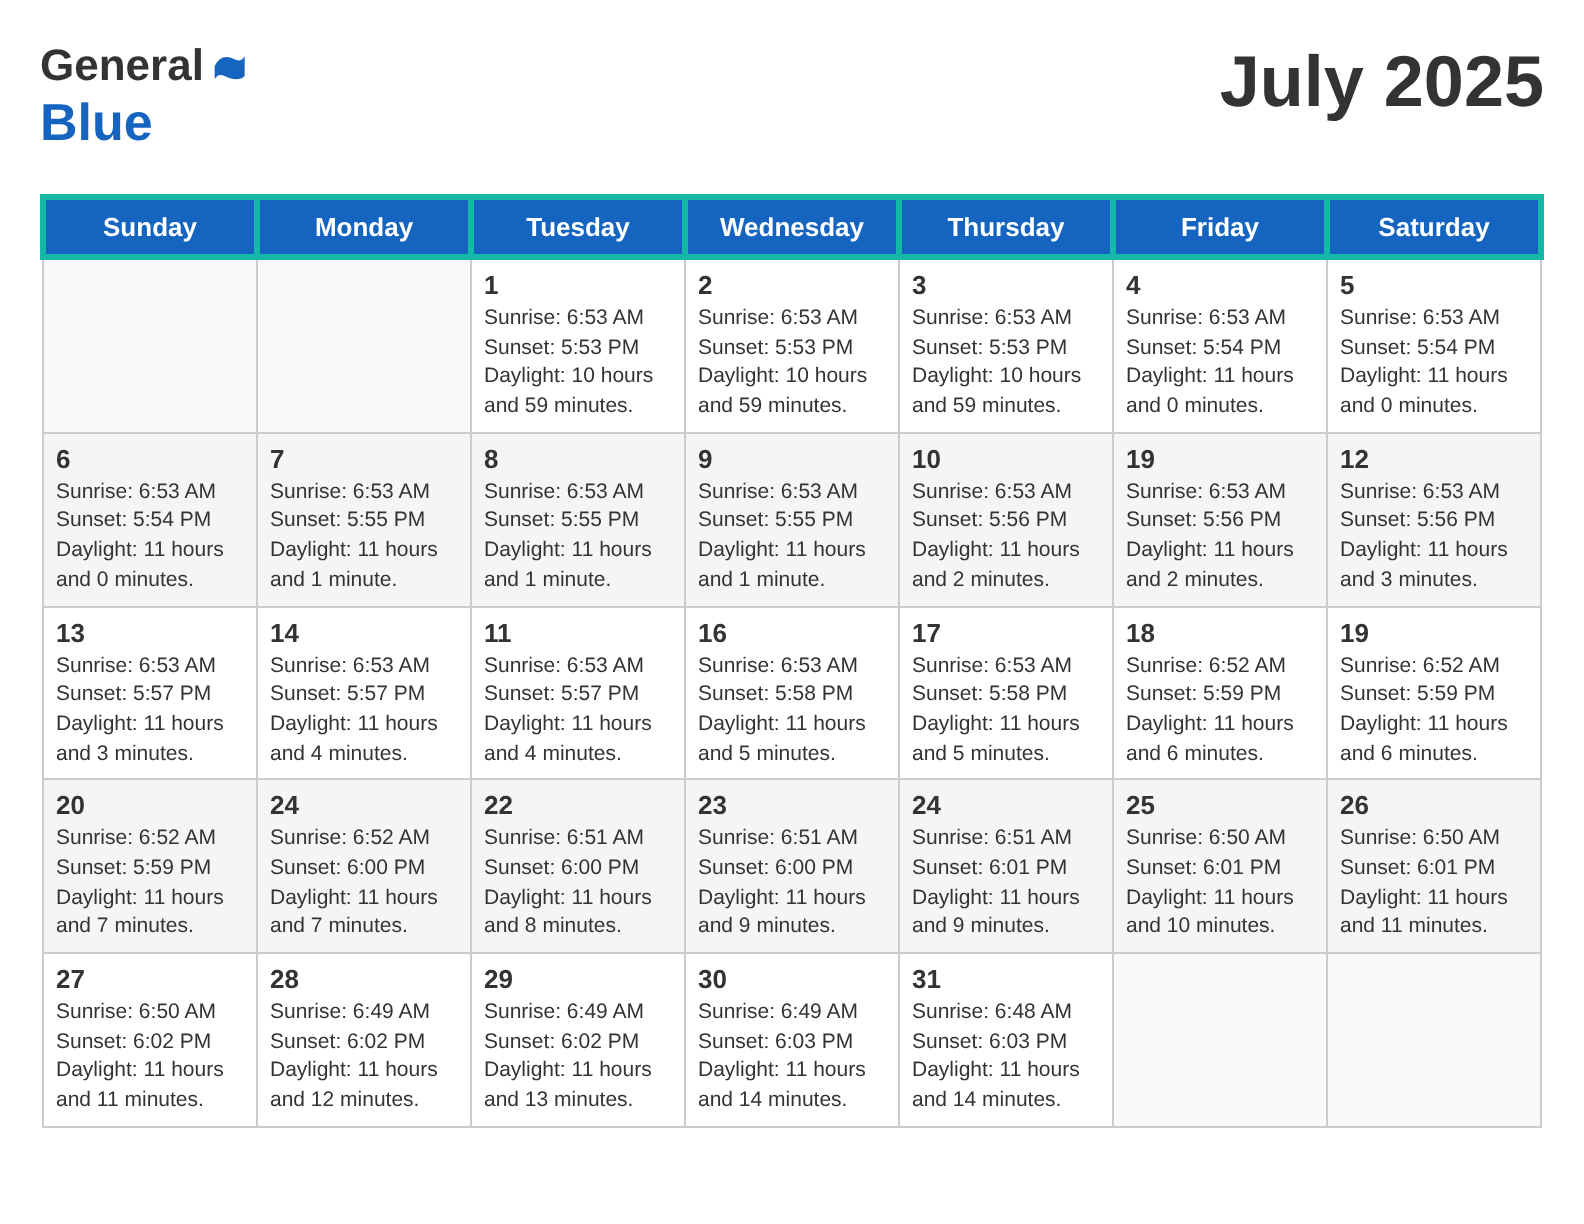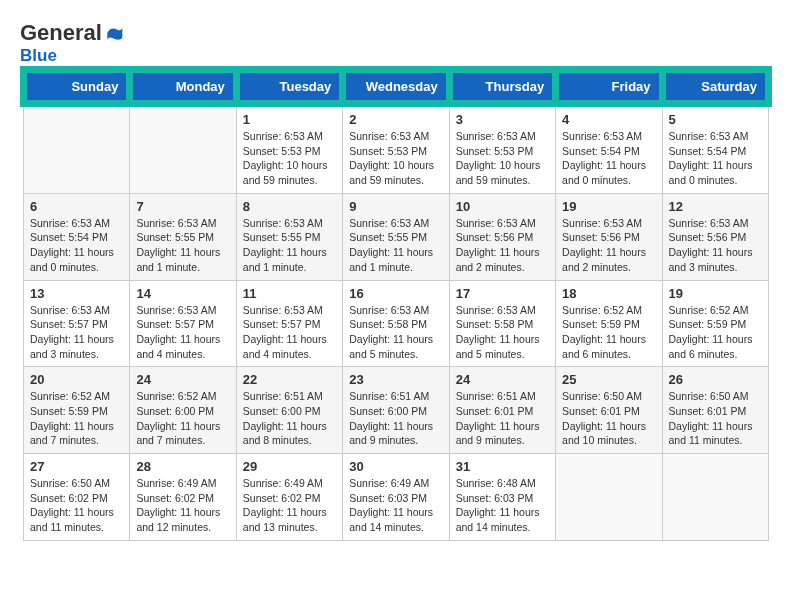--- a/index.html
+++ b/index.html
@@ -7,38 +7,38 @@
       font-family: Arial, sans-serif;
       background: #fff;
       width: 792px;
       min-height: 612px;
       padding: 20px;
     }
     .header {
       display: flex;
       justify-content: space-between;
       align-items: flex-start;
-      margin-bottom: 0;
+      margin-bottom: 20px;
     }
     .logo {
       display: flex;
       flex-direction: column;
       align-items: flex-start;
     }
     .logo-text {
       display: flex;
       align-items: center;
     }
     .logo-general {
       font-size: 22px;
       font-weight: bold;
       color: #333;
     }
     .logo-blue {
-      font-size: 17px;
+      font-size: 26px;
       font-weight: bold;
       color: #1565c0;
     }
     .logo-icon {
       width: 20px;
       height: 20px;
       margin-left: 2px;
     }
     .title-block {
       text-align: right;
@@ -52,25 +52,25 @@
       font-size: 16px;
       color: #333;
     }
     .calendar {
       width: 100%;
       border-collapse: collapse;
     }
     .calendar th {
       background-color: #1565c0;
       color: #fff;
-      text-align: right;
+      text-align: center;
       padding: 6px 8px;
       font-size: 13px;
       font-weight: bold;
-      border: 7px solid #14b8a6;
+      border: 3px solid #14b8a6;
     }
     .calendar td {
       vertical-align: top;
       padding: 5px 6px;
       border: 1px solid #ccc;
       font-size: 11px;
       color: #333;
       width: calc(100% / 7);
       background: #fff;
     }
@@ -102,20 +102,21 @@
   <div class="logo">
     <div class="logo-text">
       <span class="logo-general">General</span>
       <svg class="logo-icon" viewBox="0 0 24 24" fill="#1565c0">
         <path d="M4 12 Q8 4 16 8 Q20 10 22 6 L22 18 Q18 22 10 18 Q6 16 4 20 Z"></path>
       </svg>
     </div>
     <span class="logo-blue">Blue</span>
   </div>
   <div class="title-block">
+    <div class="month-year">July 2025</div>
   </div>
 </div>
 
 <table class="calendar">
   <thead>
     <tr>
     <th>Sunday</th>
         <th>Monday</th>
         <th>Tuesday</th>
         <th>Wednesday</th>

